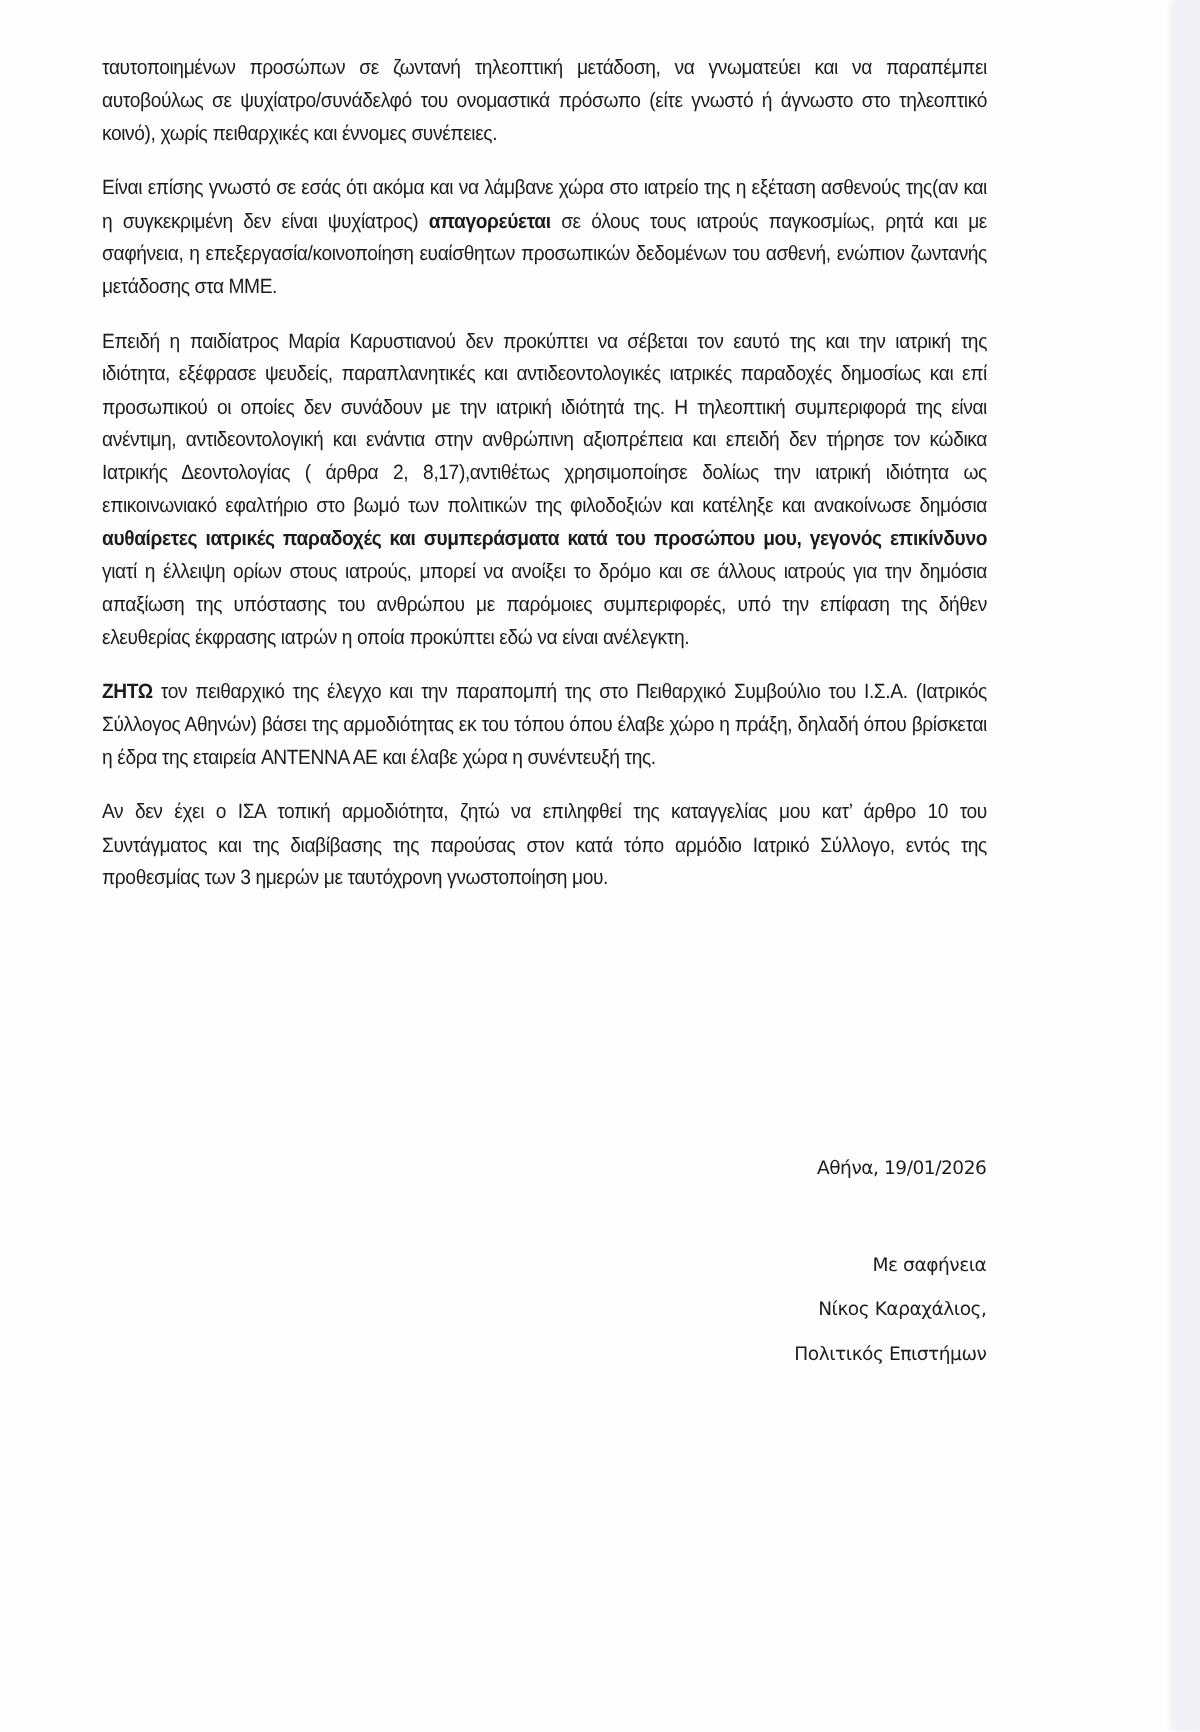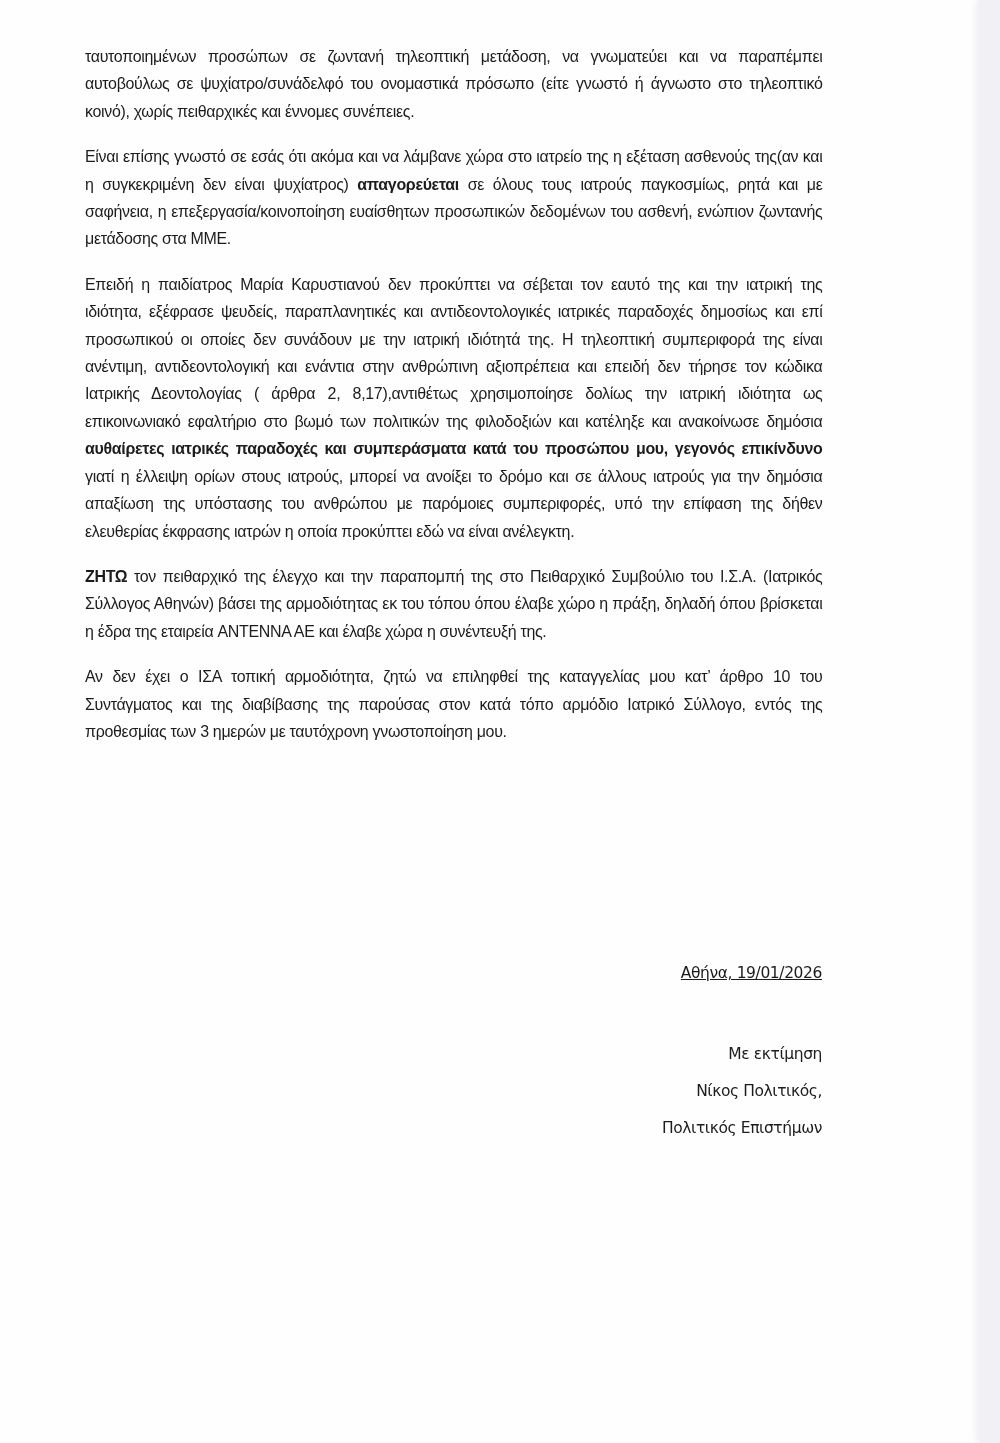--- a/index.html
+++ b/index.html
@@ -52,21 +52,20 @@
       font-size: 15.5px;
       color: #1c1c1c;
       letter-spacing: -0.4px;
     }
     .signature div {
       height: 37px;
       line-height: 30px;
     }
     .signature .date {
       margin-bottom: 44px;
-      text-decoration: underline;
     }
   </style>
 </head>
 <body>
 
 <div class="edge-strip"></div>
 
 <div class="page">
   <p class="para">
     <span>ταυτοποιημένων προσώπων σε ζωντανή τηλεοπτική μετάδοση, να γνωματεύει και να παραπέμπει αυτοβούλως σε ψυχίατρο/συνάδελφό του ονομαστικά πρόσωπο (είτε γνωστό ή άγνωστο στο τηλεοπτικό κοινό), χωρίς πειθαρχικές και έννομες συνέπειες.</span>
@@ -80,16 +79,16 @@
   <p class="para">
     <b>ΖΗΤΩ</b><span> τον πειθαρχικό της έλεγχο και την παραπομπή της στο Πειθαρχικό Συμβούλιο του Ι.Σ.Α. (Ιατρικός Σύλλογος Αθηνών) βάσει της αρμοδιότητας εκ του τόπου όπου έλαβε χώρο η πράξη, δηλαδή όπου βρίσκεται η έδρα της εταιρεία ANTENNA AE και έλαβε χώρα η συνέντευξή της.</span>
   </p>
   <p class="para">
     <span>Αν δεν έχει ο ΙΣΑ τοπική αρμοδιότητα, ζητώ να επιληφθεί της καταγγελίας μου κατ’ άρθρο 10 του Συντάγματος και της διαβίβασης της παρούσας στον κατά τόπο αρμόδιο Ιατρικό Σύλλογο, εντός της προθεσμίας των 3 ημερών με ταυτόχρονη γνωστοποίηση μου.</span>
   </p>
 </div>
 
 <div class="signature">
   <div class="date">Αθήνα, 19/01/2026</div>
-  <div>Με εκτίμηση</div>
-  <div>Νίκος Πολιτικός,</div>
+  <div>Με σαφήνεια</div>
+  <div>Νίκος Καραχάλιος,</div>
   <div>Πολιτικός Επιστήμων</div>
 </div>
 
 </body></html>

